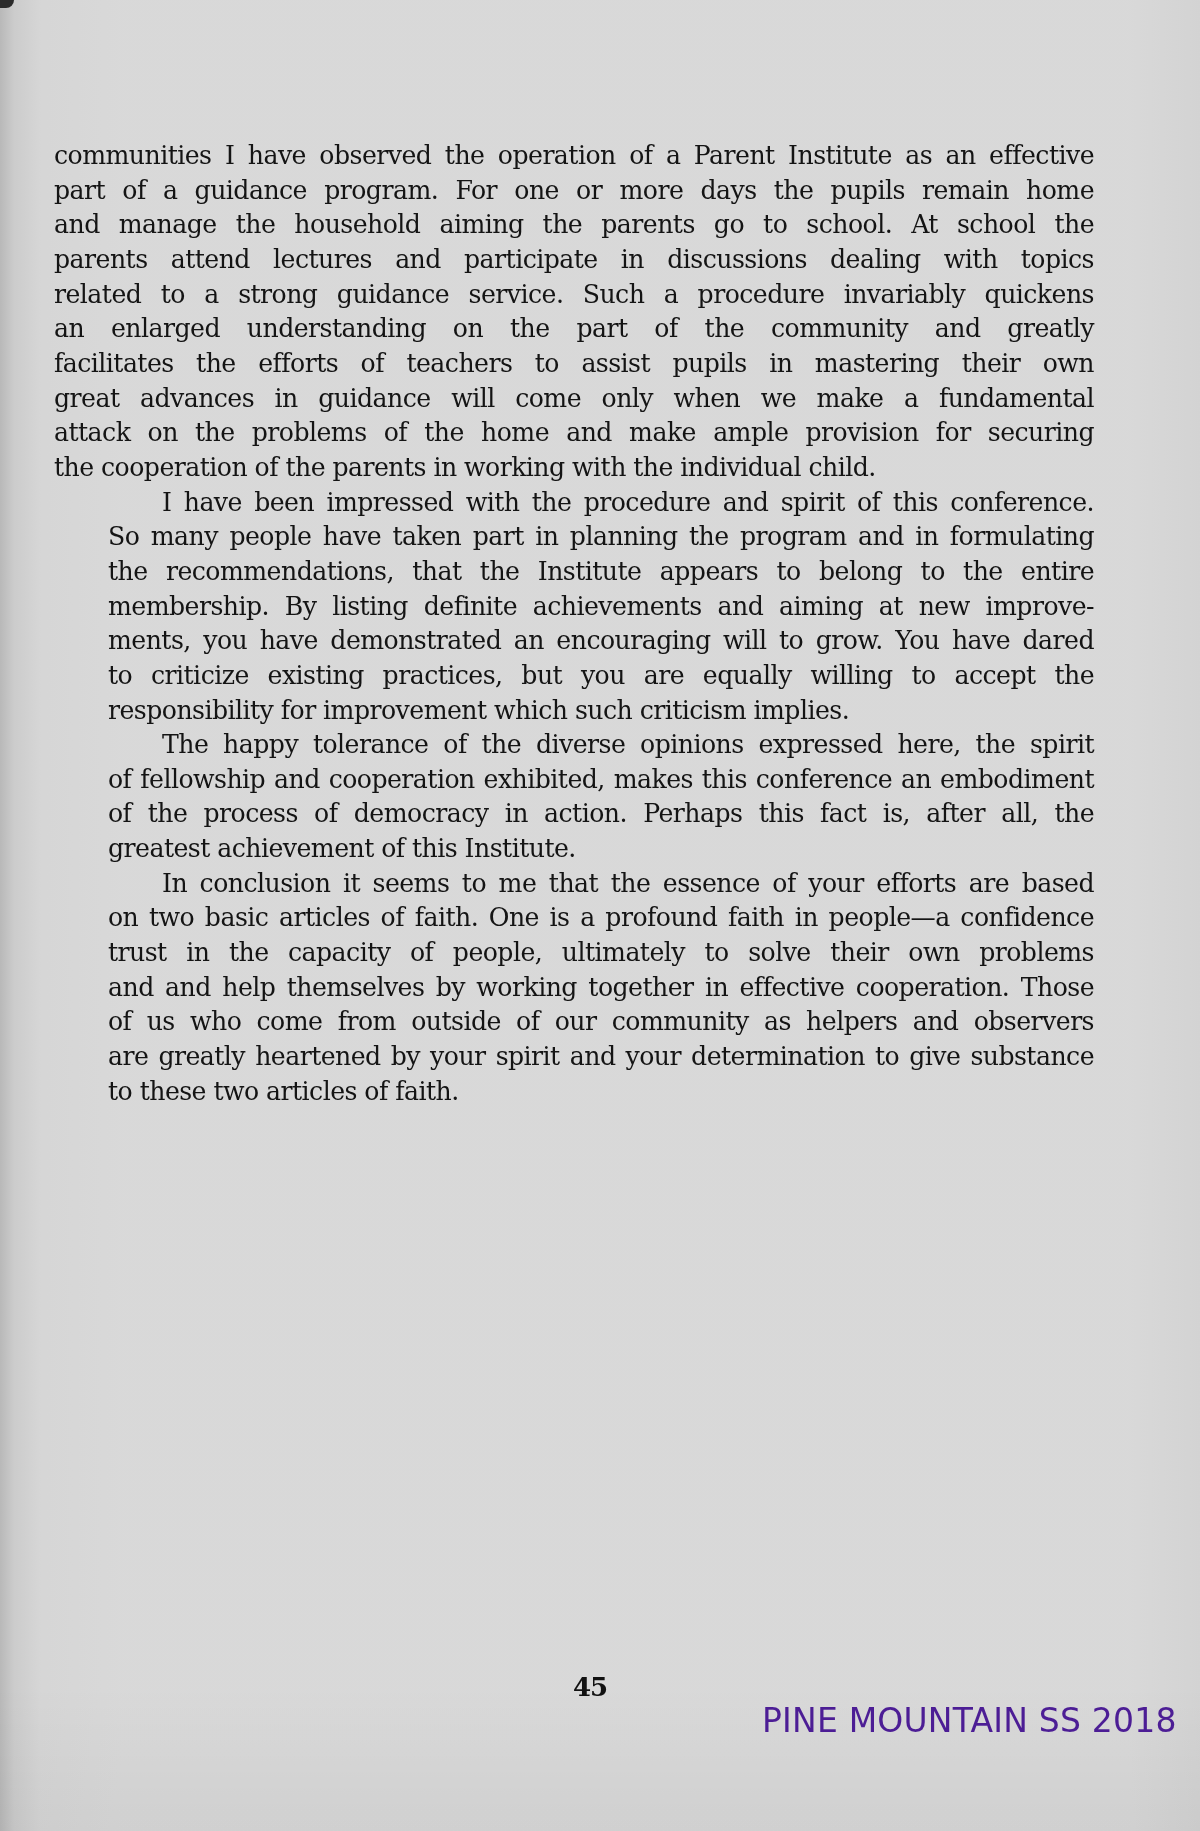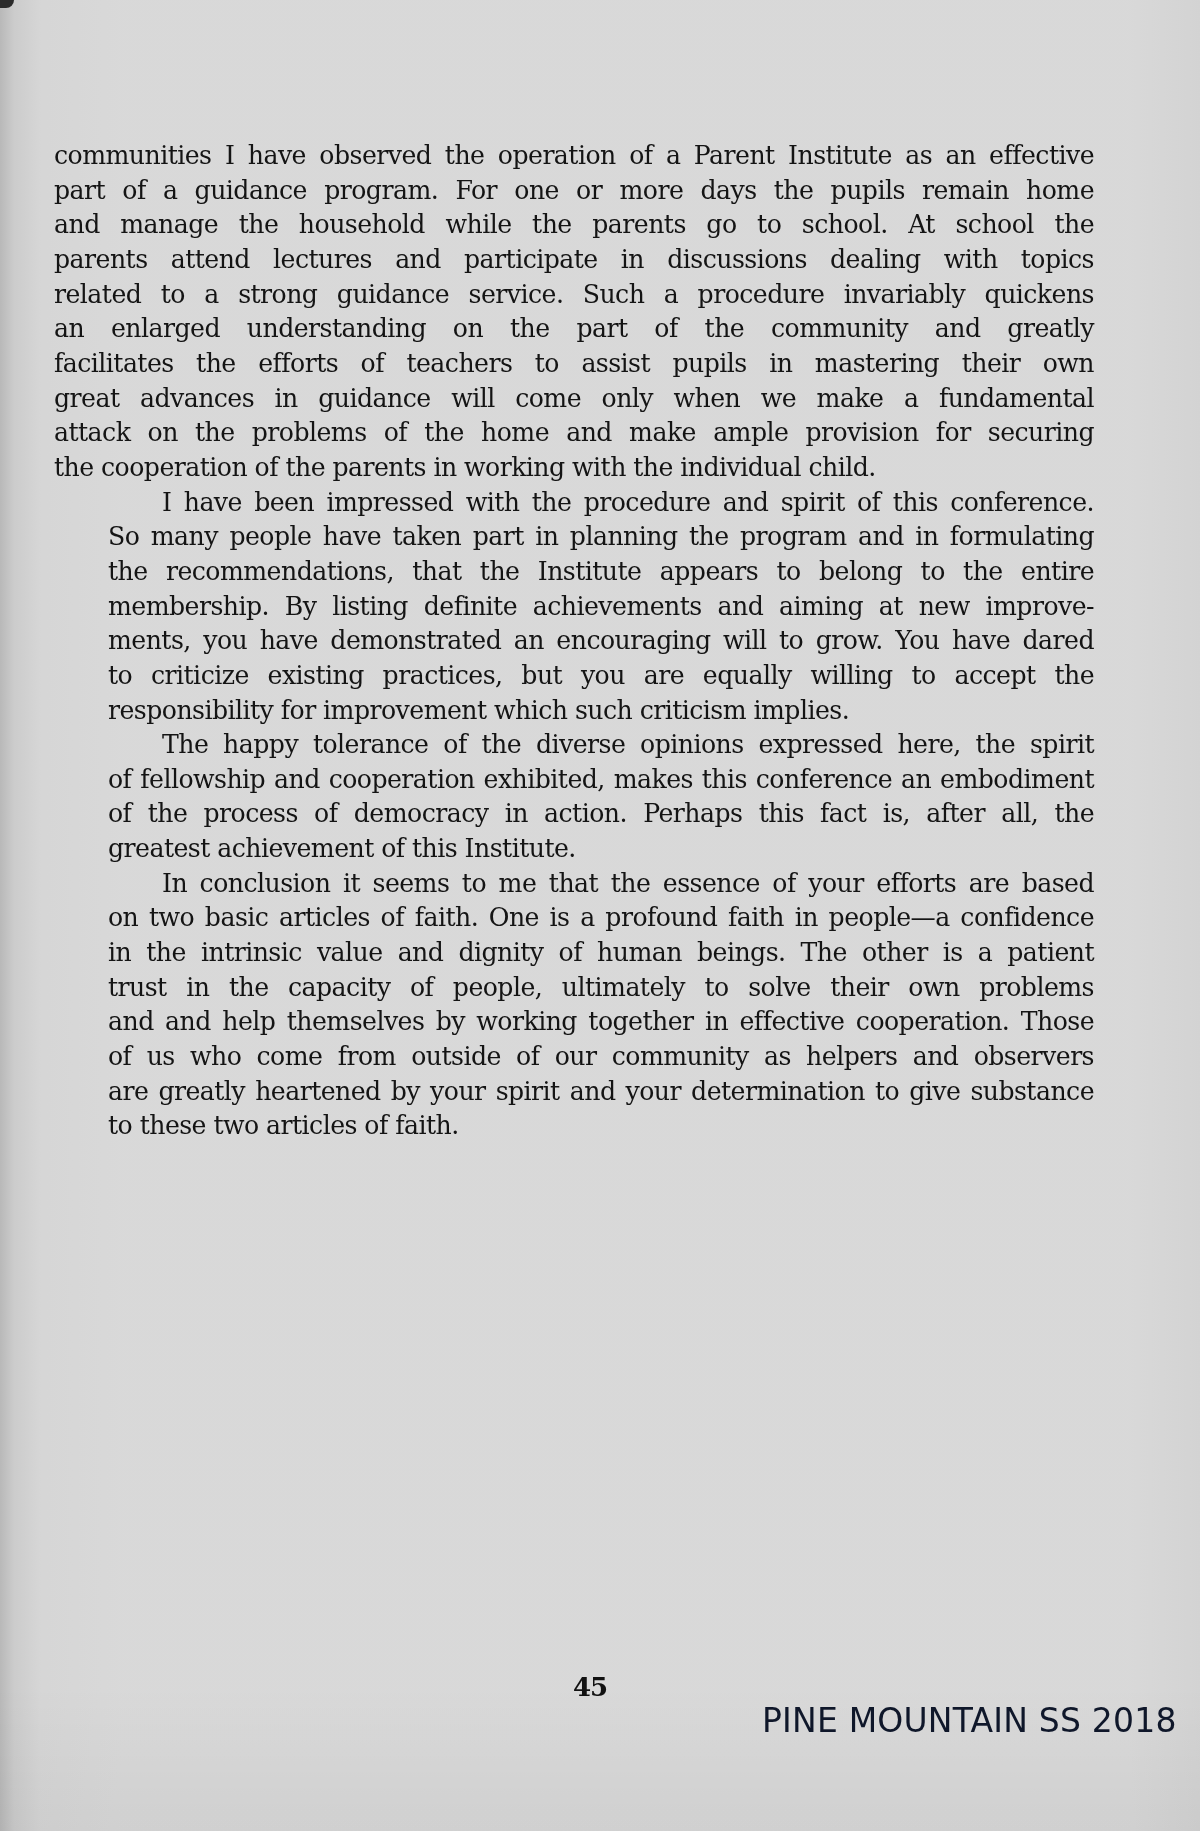--- a/index.html
+++ b/index.html
@@ -26,38 +26,38 @@
   .line.last { text-align-last: left; }
   .page-number {
     position: absolute; left: 573px; top: 1672px;
     font-family: "DejaVu Serif", "Liberation Serif", serif;
     font-weight: bold; font-size: 26px; color: #111;
     letter-spacing: -1px;
   }
   .watermark {
     position: absolute; left: 762px; top: 1701px;
     font-family: "DejaVu Sans", "Liberation Sans", sans-serif;
-    font-size: 33px; color: #0f172a; letter-spacing: 0.2px;
+    font-size: 33px; color: #4c1d95; letter-spacing: 0.2px;
     font-weight: normal;
   }
   .corner-shadow {
     position: absolute; left: 0; top: 0; width: 14px; height: 8px;
     background: #2a2a2a; border-bottom-right-radius: 8px;
   }
 </style>
 </head>
 <body>
 
 <div class="corner-shadow"></div>
 
 <div class="page-body">
   <p class="para">
     <span class="line" style="display: block;">communities I have observed the operation of a Parent Institute as an effective</span>
     <span class="line" style="display: block;">part of a guidance program. For one or more days the pupils remain home</span>
-    <span class="line" style="display: block;">and manage the household while the parents go to school. At school the</span>
+    <span class="line" style="display: block;">and manage the household aiming the parents go to school. At school the</span>
     <span class="line" style="display: block;">parents attend lectures and participate in discussions dealing with topics</span>
     <span class="line" style="display: block;">related to a strong guidance service. Such a procedure invariably quickens</span>
     <span class="line" style="display: block;">an enlarged understanding on the part of the community and greatly</span>
     <span class="line" style="display: block;">facilitates the efforts of teachers to assist pupils in mastering their own</span>
     <span class="line" style="display: block;">great advances in guidance will come only when we make a fundamental</span>
     <span class="line" style="display: block;">attack on the problems of the home and make ample provision for securing</span>
     <span class="line last" style="display: block;">the cooperation of the parents in working with the individual child.</span>
   </p>
   <p class="para indent">
     <span class="line" style="padding-left: 54px; display: block;">I have been impressed with the procedure and spirit of this conference.</span>
@@ -70,21 +70,20 @@
   </p>
   <p class="para indent">
     <span class="line" style="padding-left: 54px; display: block;">The happy tolerance of the diverse opinions expressed here, the spirit</span>
     <span class="line" style="display: block;">of fellowship and cooperation exhibited, makes this conference an embodiment</span>
     <span class="line" style="display: block;">of the process of democracy in action. Perhaps this fact is, after all, the</span>
     <span class="line last" style="display: block;">greatest achievement of this Institute.</span>
   </p>
   <p class="para indent">
     <span class="line" style="padding-left: 54px; display: block;">In conclusion it seems to me that the essence of your efforts are based</span>
     <span class="line" style="display: block;">on two basic articles of faith. One is a profound faith in people—a confidence</span>
-    <span class="line" style="display: block;">in the intrinsic value and dignity of human beings. The other is a patient</span>
     <span class="line" style="display: block;">trust in the capacity of people, ultimately to solve their own problems</span>
     <span class="line" style="display: block;">and and help themselves by working together in effective cooperation. Those</span>
     <span class="line" style="display: block;">of us who come from outside of our community as helpers and observers</span>
     <span class="line" style="display: block;">are greatly heartened by your spirit and your determination to give substance</span>
     <span class="line last" style="display: block;">to these two articles of faith.</span>
   </p>
 </div>
 
 <div class="page-number">45</div>
 <div class="watermark">PINE MOUNTAIN SS 2018</div>

